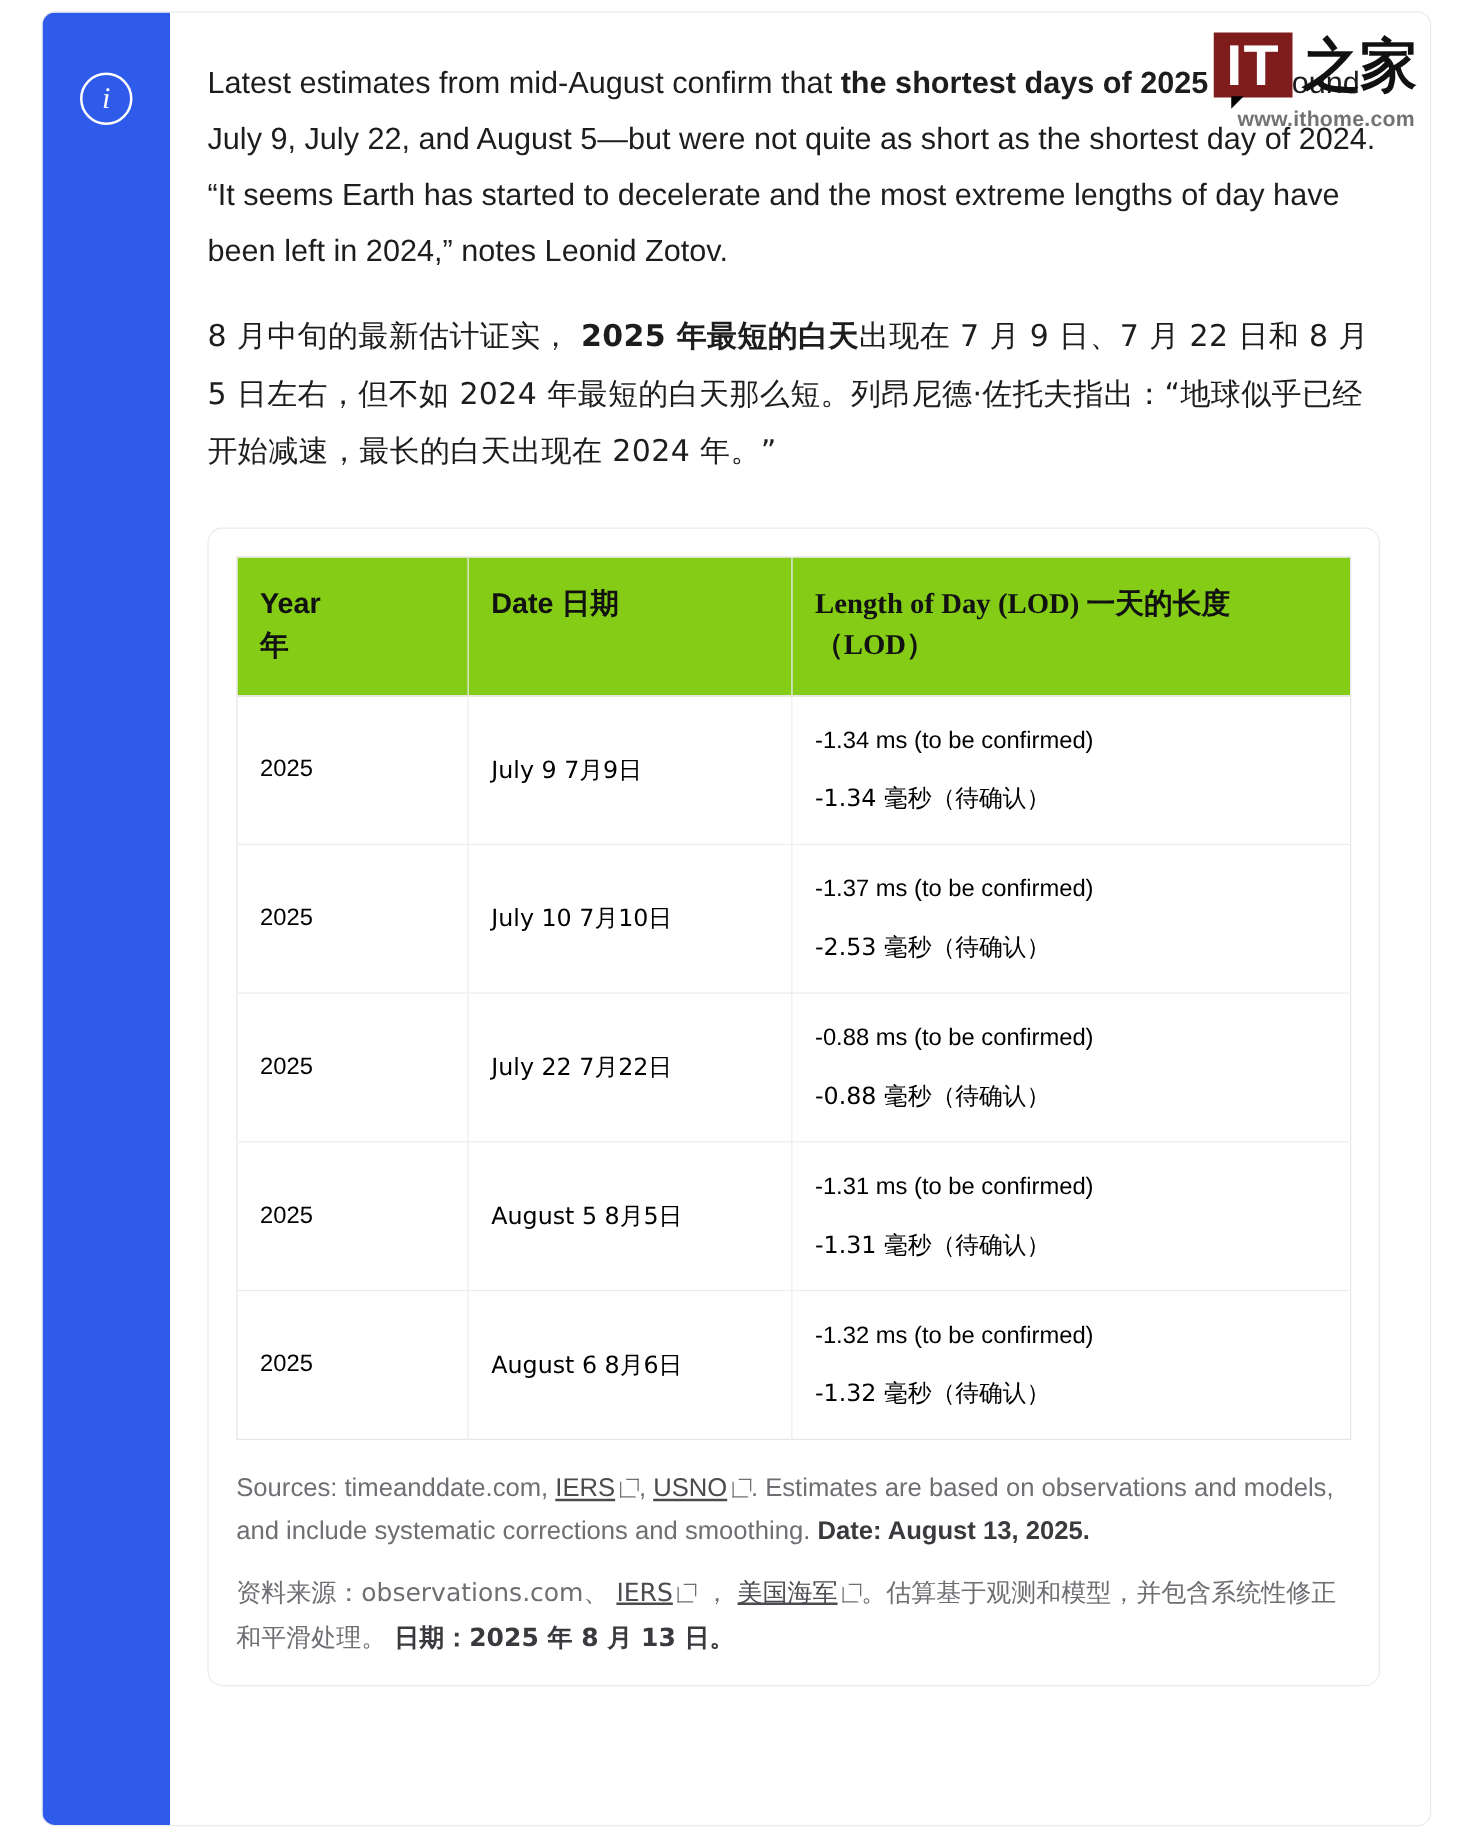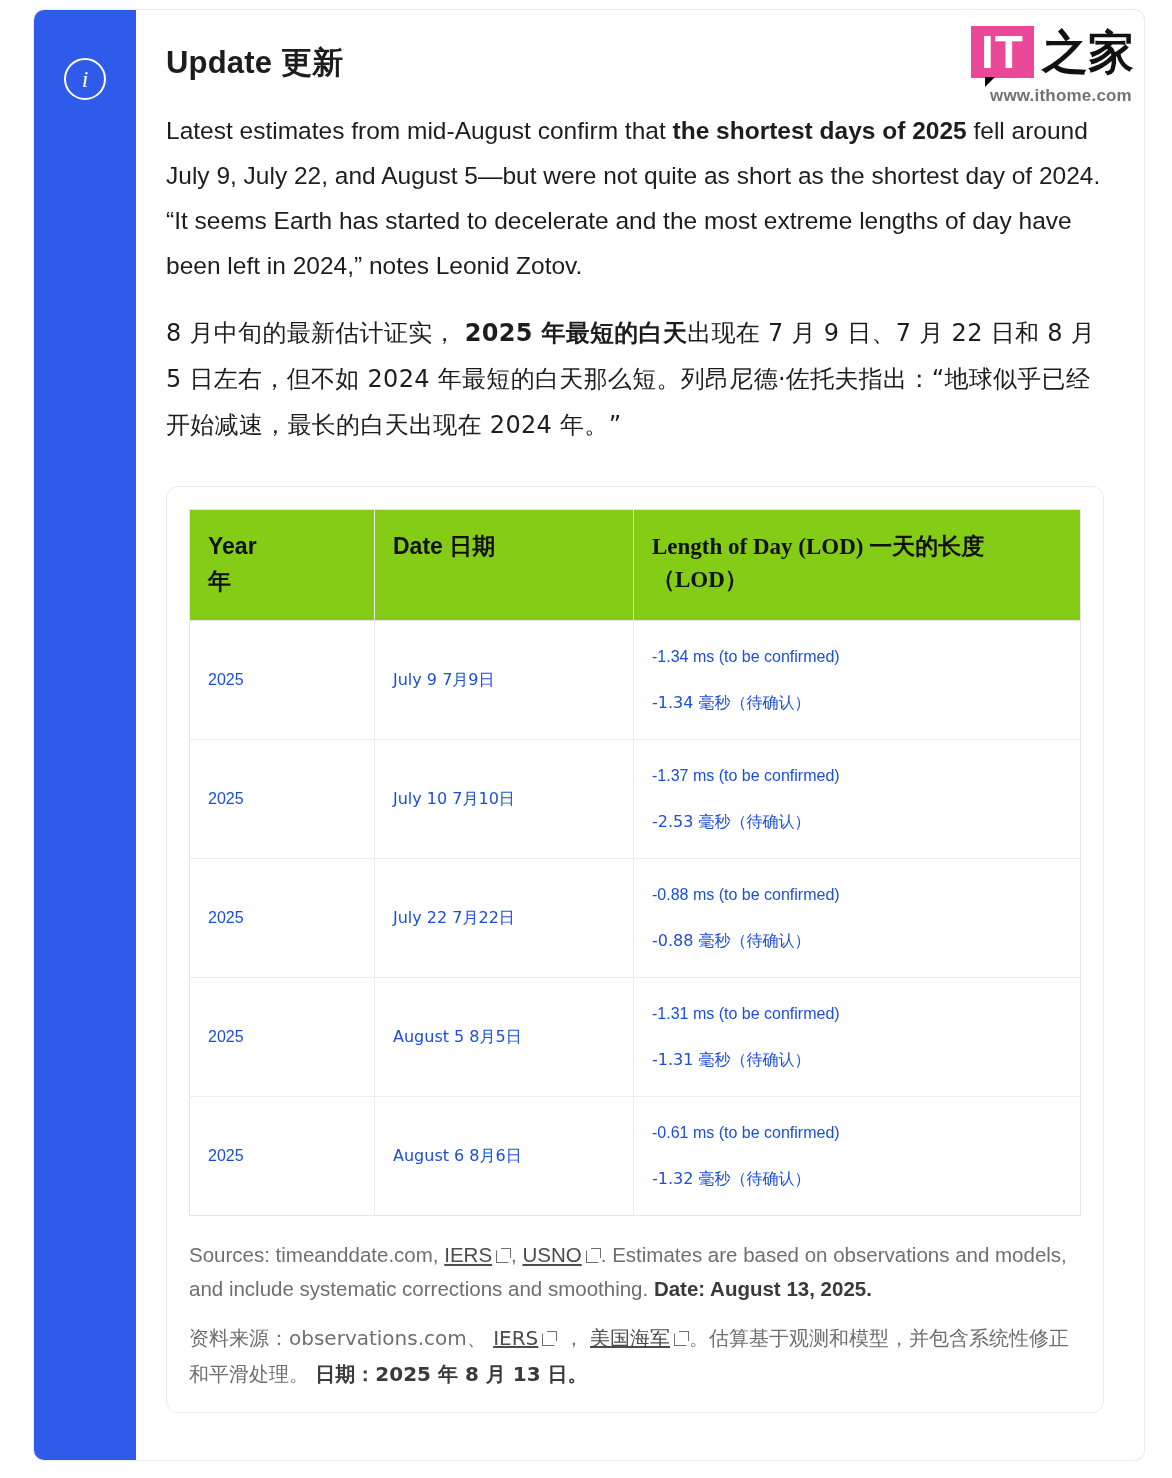--- a/index.html
+++ b/index.html
@@ -77,21 +77,21 @@
     width: 182px;
     text-align: center;
   }
   .logo-row {
     display: flex;
     align-items: center;
     justify-content: flex-end;
     gap: 8px;
   }
   .logo-it {
-    background: #ec4899;
+    background: #7f1d1d;
     color: #fff;
     font-weight: bold;
     font-size: 46px;
     line-height: 52px;
     padding: 0 10px 0 10px;
     letter-spacing: 1px;
     position: relative;
     font-family: "Liberation Sans", sans-serif;
   }
   .logo-it:after {
@@ -165,26 +165,26 @@
     line-height: 33px;
     font-weight: bold;
     padding: 20px 18px 22px 18px;
     border-right: 1px solid #e6e6e8;
     border-bottom: 1px solid #e6e6e8;
     color: #111;
   }
   table.lod th:last-child { border-right: none; font-family: Liberation Serif, serif; }
   table.lod td {
     vertical-align: middle;
-    font-size: 16px;
+    font-size: 19px;
     line-height: 36px;
     padding: 18px 18px 18px 18px;
     border-right: 1px solid #ededef;
     border-bottom: 1px solid #ededef;
-    color: #1d4ed8;
+    color: #000000;
   }
   table.lod td:last-child { border-right: none; }
   table.lod tr:last-child td { border-bottom: none; }
   .col-year { width: 148px; }
   .col-date { width: 222px; }
   .cell-line { display: block; }
   .cell-line + .cell-line { margin-top: 10px; }
   .cn-text { font-family: "DejaVu Sans", "Liberation Sans", sans-serif; }
 
   .sources {
@@ -245,21 +245,20 @@
     <div class="callout-body">
 
       <div class="logo-wrap">
         <div class="logo-row">
           <span class="logo-it">IT</span>
           <span class="logo-cn">之家</span>
         </div>
         <div class="logo-url">www.ithome.com</div>
       </div>
 
-      <h1 class="title">Update  更新</h1>
 
       <p class="para"><span>Latest estimates from mid-August confirm that </span><span class="b">the shortest days of 2025</span><span> fell around July 9, July 22, and August 5—but were not quite as short as the shortest day of 2024. “It seems Earth has started to decelerate and the most extreme lengths of day have been left in 2024,” notes Leonid Zotov.</span></p>
 
       <p class="para cn"><span>8 月中旬的最新估计证实， </span><span class="b">2025 年最短的白天</span><span>出现在 7 月 9 日、7 月 22 日和 8 月 5 日左右，但不如 2024 年最短的白天那么短。列昂尼德·佐托夫指出：“地球似乎已经开始减速，最长的白天出现在 2024 年。”</span></p>
 
       <div class="panel">
 
         <table class="lod">
           <thead>
             <tr>
@@ -301,21 +300,21 @@
               <td class="col-date cn-text">August 5  8月5日</td>
               <td>
                 <span class="cell-line">-1.31 ms (to be confirmed)</span>
                 <span class="cell-line cn-text">-1.31 毫秒（待确认）</span>
               </td>
             </tr>
             <tr>
               <td class="col-year">2025</td>
               <td class="col-date cn-text">August 6  8月6日</td>
               <td>
-                <span class="cell-line">-0.61 ms (to be confirmed)</span>
+                <span class="cell-line">-1.32 ms (to be confirmed)</span>
                 <span class="cell-line cn-text">-1.32 毫秒（待确认）</span>
               </td>
             </tr>
           </tbody>
         </table>
 
         <div class="sources"><span>Sources: timeanddate.com, </span><a class="src-link" href="#">IERS</a><span class="ext-icon"></span><span>, </span><a class="src-link" href="#">USNO</a><span class="ext-icon"></span><span>. Estimates are based on observations and models, and include systematic corrections and smoothing. </span><span class="src-strong">Date: August 13, 2025.</span></div>
 
         <div class="sources cn"><span>资料来源：observations.com、 </span><a class="src-link" href="#">IERS</a><span class="ext-icon"></span><span> ， </span><a class="src-link" href="#">美国海军</a><span class="ext-icon"></span><span>。估算基于观测和模型，并包含系统性修正和平滑处理。 </span><span class="src-strong">日期：2025 年 8 月 13 日。</span></div>
 

